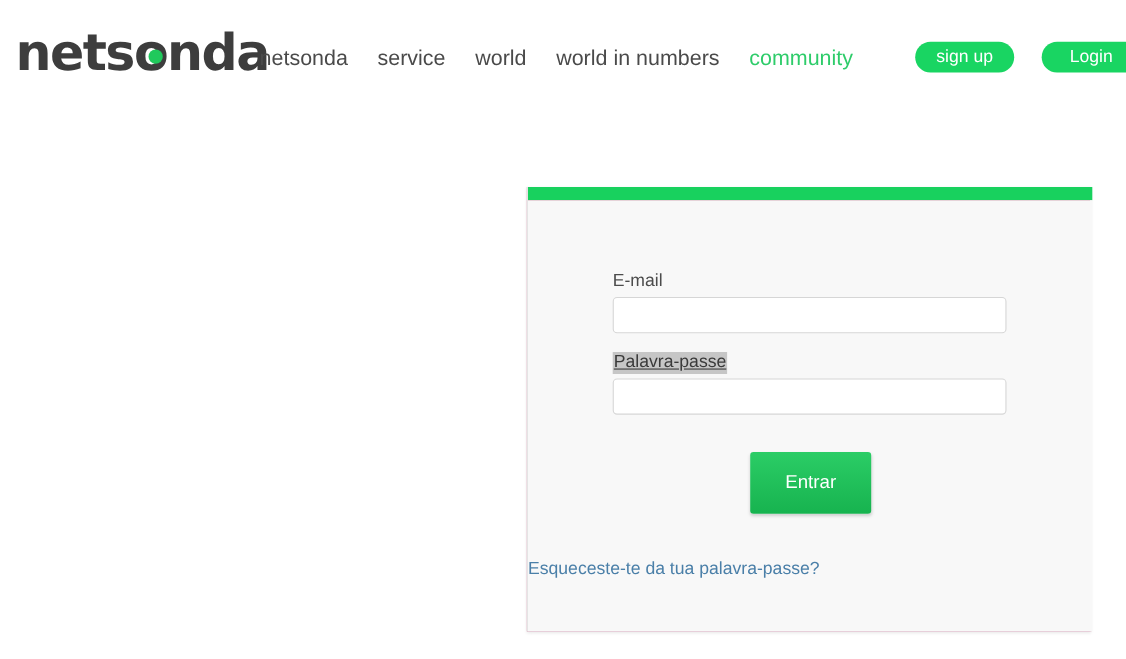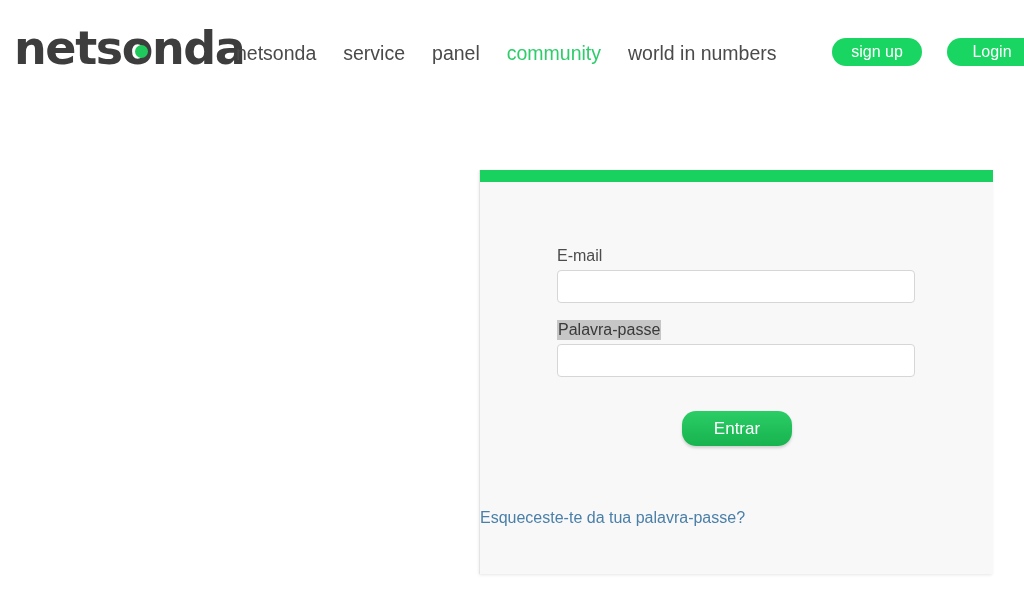--- a/index.html
+++ b/index.html
@@ -167,20 +167,21 @@
     line-height: 20px;
     white-space: nowrap;
   }
   .label-email { left: 77px; top: 64px; }
   .label-password {
     left: 77px;
     top: 138px;
     background: #c6c6c6;
     color: #3a3a3a;
     padding: 0 1px;
+    text-decoration: underline;
   }
 
   .text-input {
     position: absolute;
     left: 77px;
     width: 358px;
     height: 33px;
     background: #ffffff;
     border: 1px solid #d6d6d6;
     border-radius: 4px;
@@ -192,25 +193,25 @@
     outline: none;
   }
   .input-email { top: 88px; }
   .input-password { top: 162px; }
 
   .submit-button {
     position: absolute;
     left: 202px;
     top: 229px;
     width: 110px;
-    height: 35px;
+    height: 56px;
     background: #22c55e;
     background: linear-gradient(180deg, #2bcd66 0%, #17b34f 100%);
     border: none;
-    border-radius: 14px;
+    border-radius: 3px;
     color: #ffffff;
     font-family: "Liberation Sans", sans-serif;
     font-size: 17px;
     cursor: pointer;
     box-shadow: 0 2px 3px rgba(0,0,0,0.17);
   }
 
   .forgot-link {
     position: absolute;
     left: 0;
@@ -233,23 +234,23 @@
 <header class="site-header">
 
   <div class="brand">
     <span class="brand-word">netsonda</span>
     <span class="brand-dot"></span>
   </div>
 
   <nav class="nav">
     <span class="nav-item">netsonda</span>
     <span class="nav-item">service</span>
-    <span class="nav-item">panel</span>
+    <span class="nav-item">world</span>
+    <span class="nav-item">world in numbers</span>
     <span class="nav-item accent">community</span>
-    <span class="nav-item">world in numbers</span>
   </nav>
 
   <button class="pill pill-signup">sign up</button>
   <button class="pill pill-login">Login</button>
 
 </header>
 
 <section class="login-card">
   <div class="card-topbar"></div>
 

